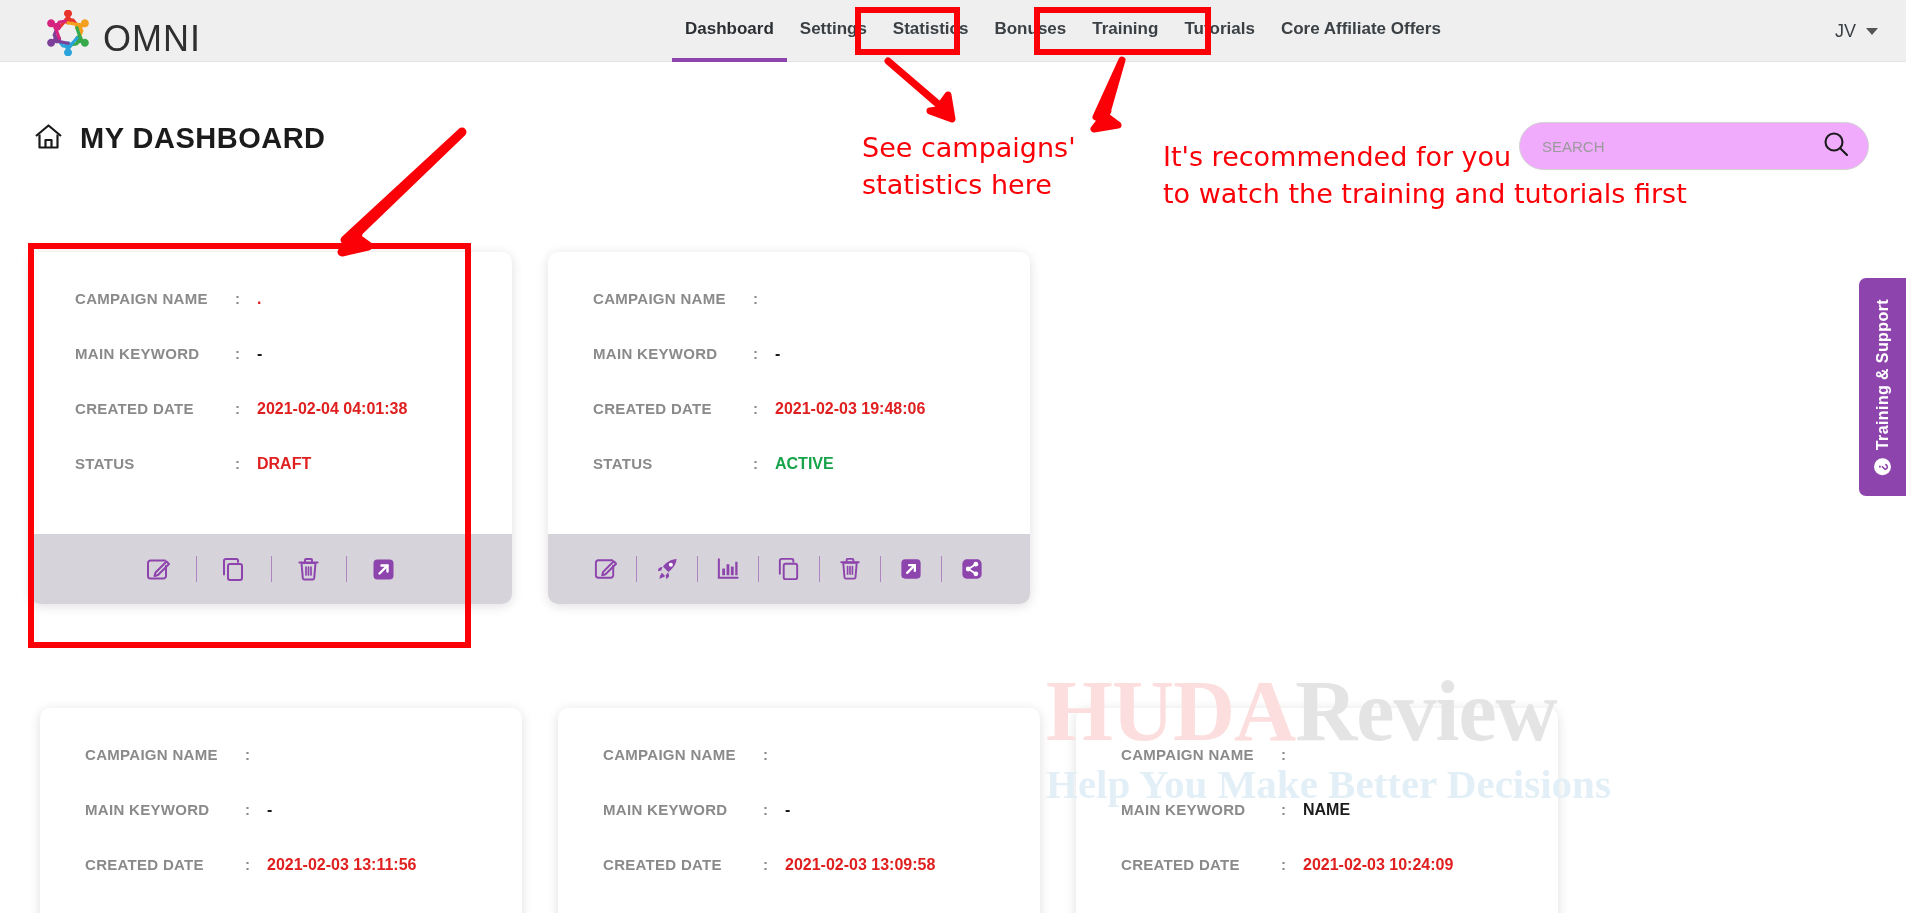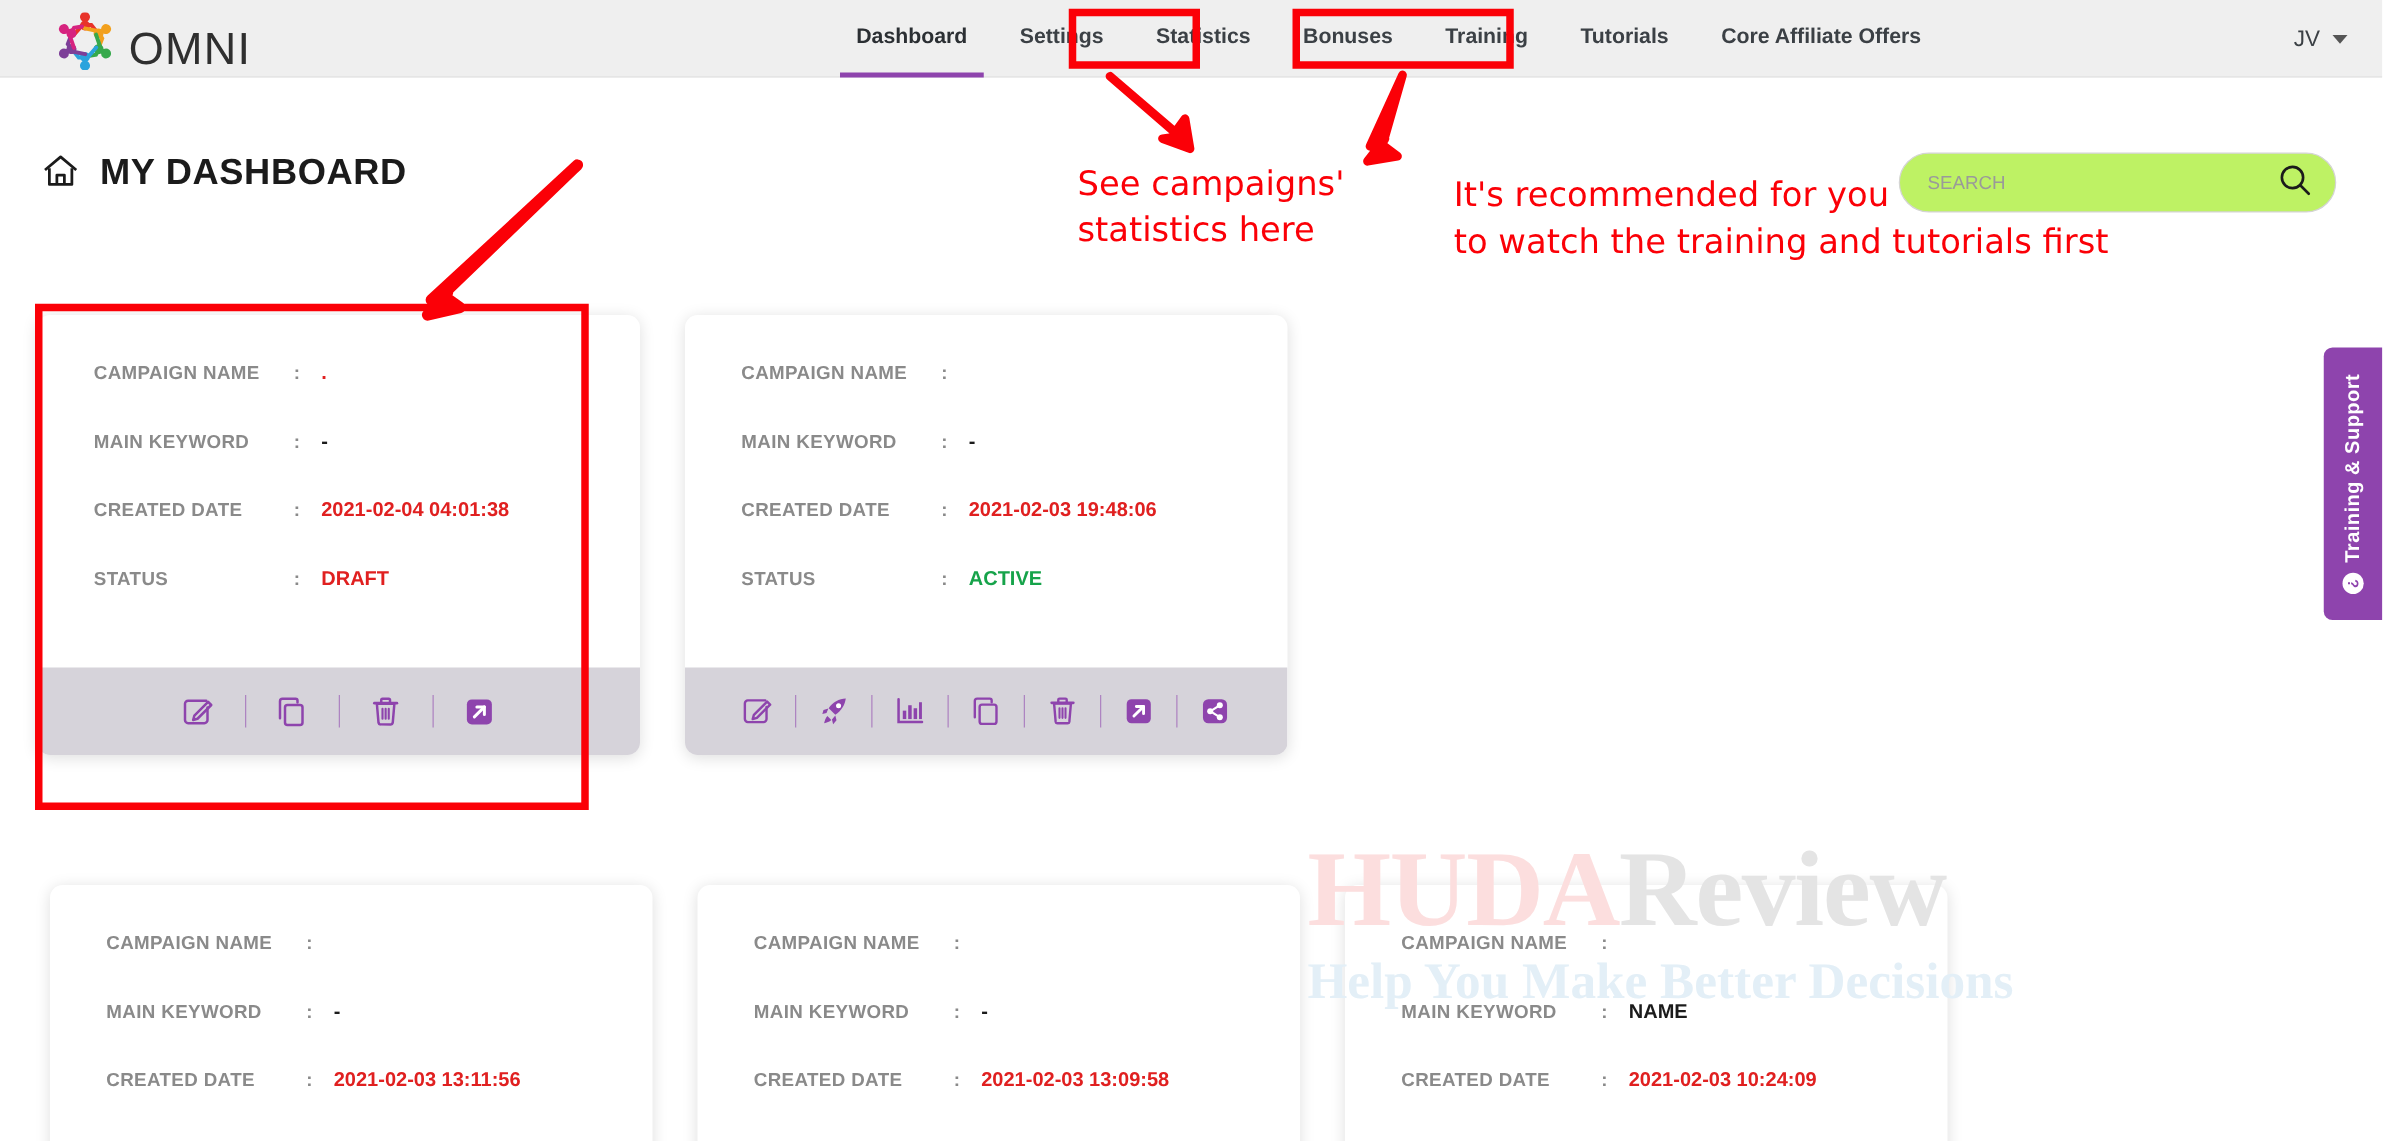--- a/index.html
+++ b/index.html
@@ -14,21 +14,21 @@
   
   .topbar {
     position: absolute; top: 0; left: 0; width: 1906px; height: 62px;
     background: #efefef;
     border-bottom: 1px solid #e2e2e2;
   }
   .brand { position: absolute; left: 45px; top: 5px; display: flex; align-items: center; gap: 12px; }
   .brand-logo { width: 46px; height: 46px; position: relative; }
   .brand-name { font-size: 36px; letter-spacing: 1px; color: #2f2f2f; font-weight: 400; margin-top: 13px; }
 
-  .nav { position: absolute; left: 672px; top: 0; height: 62px; display: flex; align-items: center; gap: 16px; }
+  .nav { position: absolute; left: 672px; top: 0; height: 62px; display: flex; align-items: center; gap: 0; }
   .nav-item {
     font-size: 17px; color: #3b4045; font-weight: 600;
     padding: 0 13px; height: 62px; line-height: 58px; cursor: pointer;
     white-space: nowrap; position: relative;
   }
   .nav-item.active { color: #2b2f33; }
   .nav-item.active::after {
     content: ""; position: absolute; left: 0; right: 0; bottom: 0; height: 4px; background: #8e44ad;
   }
   .user-menu {
@@ -36,21 +36,21 @@
     font-size: 18px; color: #3b4045; font-weight: 500; cursor: pointer;
   }
   .caret { width: 0; height: 0; border-left: 6px solid transparent; border-right: 6px solid transparent; border-top: 7px solid #555; }
 
   
   .page-head { position: absolute; left: 34px; top: 122px; display: flex; align-items: center; gap: 17px; }
   .page-title { font-size: 29px; font-weight: 700; color: #1b1b1b; letter-spacing: .5px; }
 
   .searchbox {
     position: absolute; right: 37px; top: 122px; width: 350px; height: 48px;
-    border: 1px solid #d4d4d4; border-radius: 26px; background: #bef264;
+    border: 1px solid #d4d4d4; border-radius: 26px; background: #f0abfc;
     display: flex; align-items: center; padding: 0 18px 0 22px;
   }
   .searchbox input {
     flex: 1; border: none; outline: none; font-size: 15px; color: #555;
     font-family: "Liberation Sans", sans-serif; background: transparent;
   }
   .searchbox input::placeholder { color: #9a9a9a; }
 
   
   .grid-top { position: absolute; left: 30px; top: 252px; display: flex; gap: 36px; }

